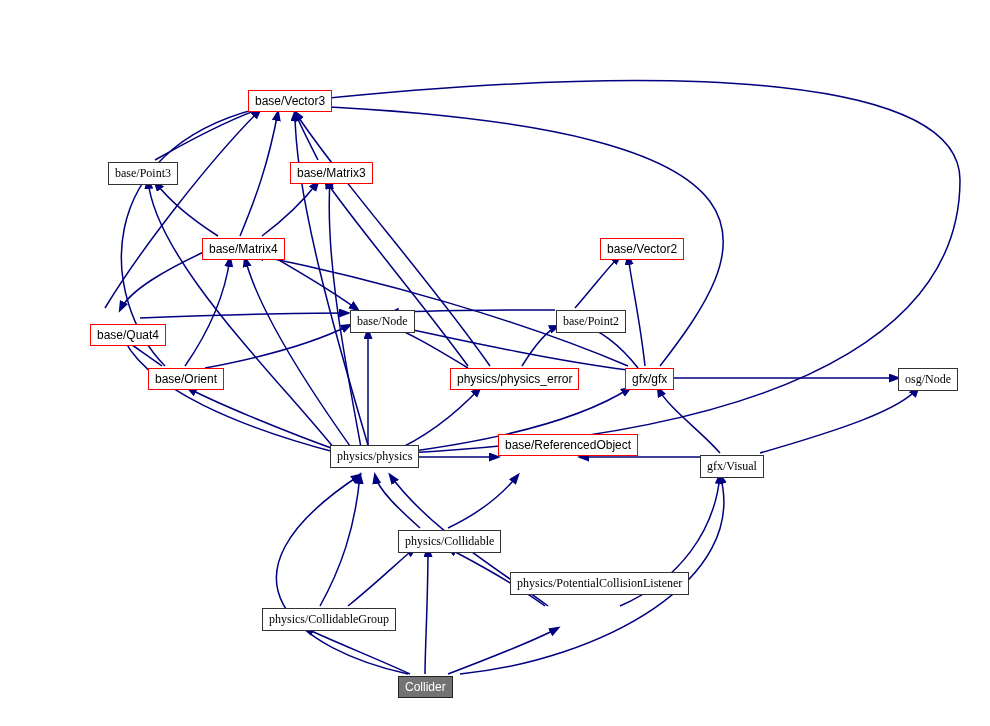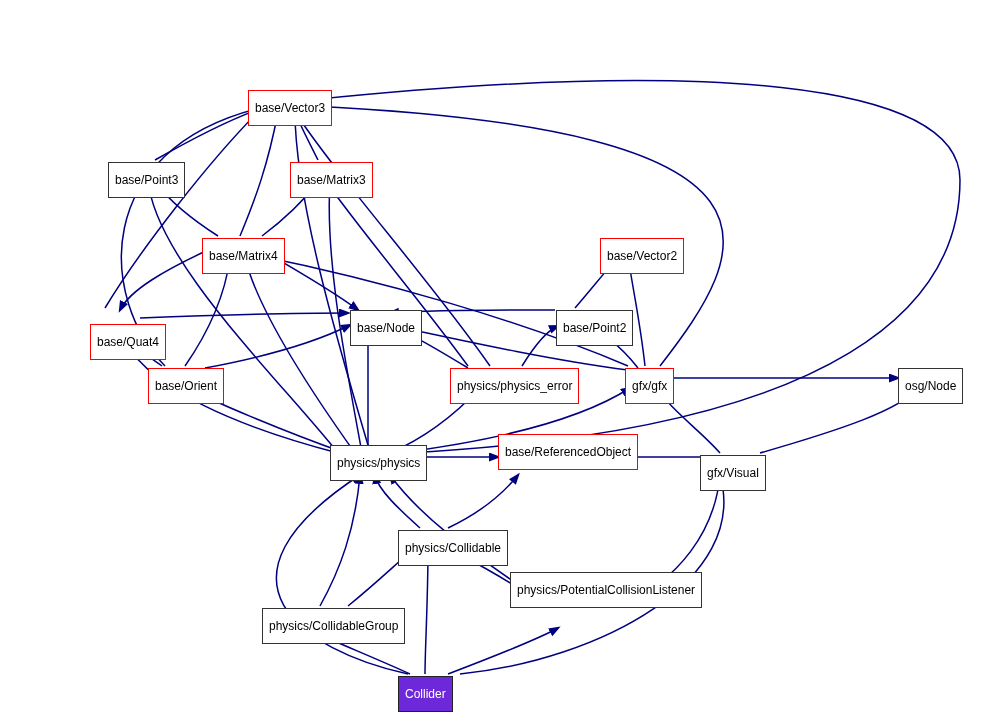--- a/index.html
+++ b/index.html
@@ -7,33 +7,34 @@
       width: 990px;
       height: 726px;
       background: #fff;
       font-family: Arial, sans-serif;
       font-size: 12px;
       overflow: hidden;
       position: relative;
     }
     .node {
       position: absolute;
-      padding: 10px 6px;
+      padding: 3px 6px;
       background: #fff;
       white-space: nowrap;
       cursor: default;
     }
     .node-red {
       border: 1.5px solid red;
     }
     .node-black {
       border: 1.5px solid #333;
+      font-family: Liberation Serif, serif;
     }
     .node-filled {
-      background: #6d28d9;
+      background: #737373;
       color: #fff;
       border: 1.5px solid #222;
     }
     svg.arrows {
       position: absolute;
       top: 0; left: 0;
       width: 990px;
       height: 726px;
       pointer-events: none;
     }

